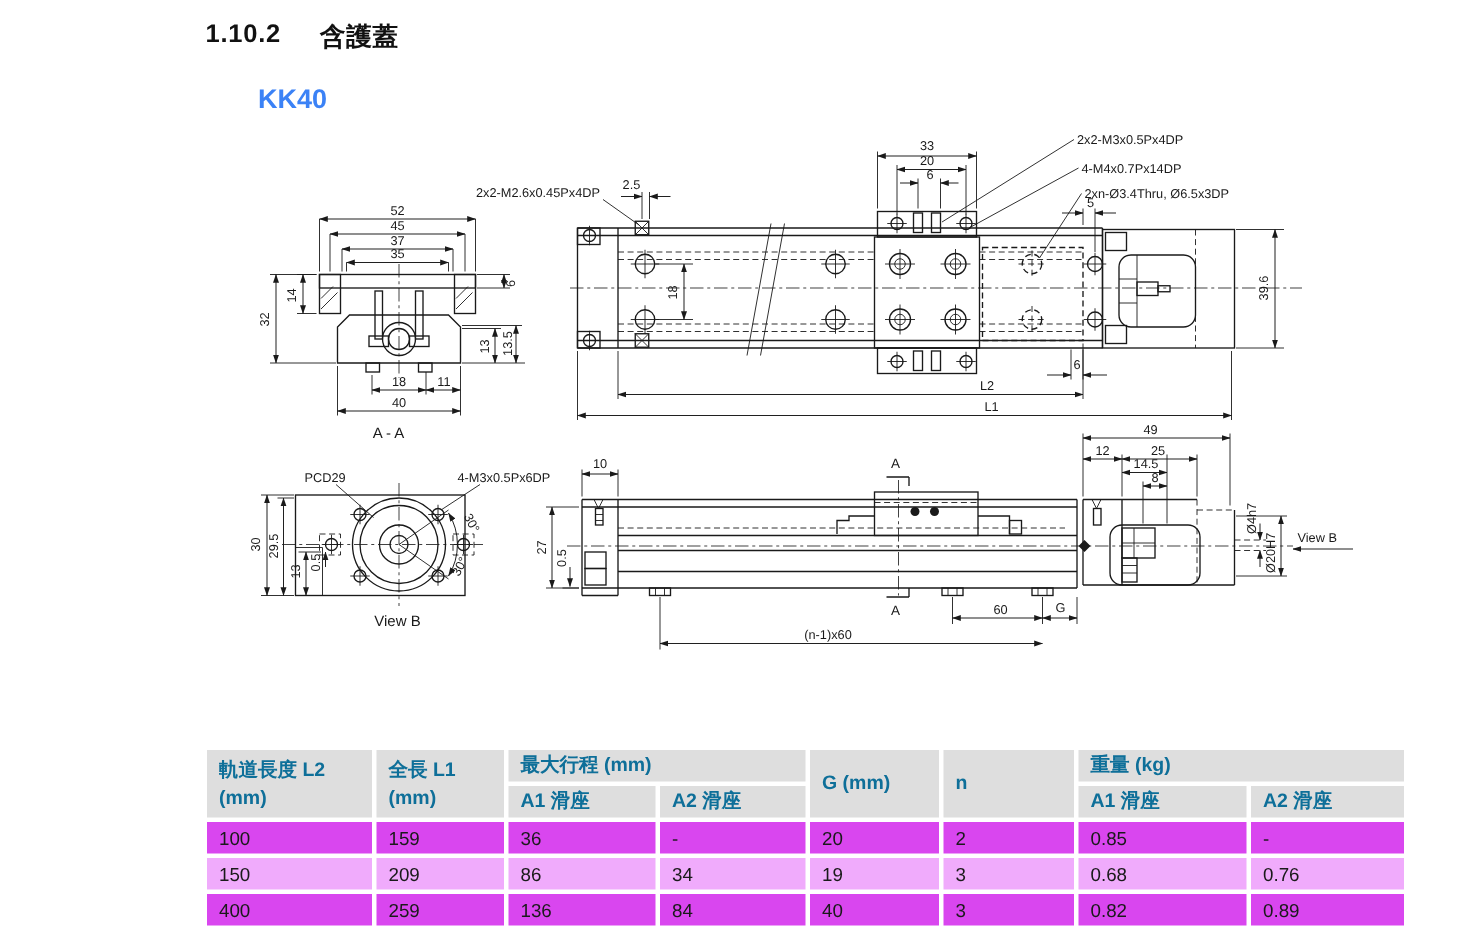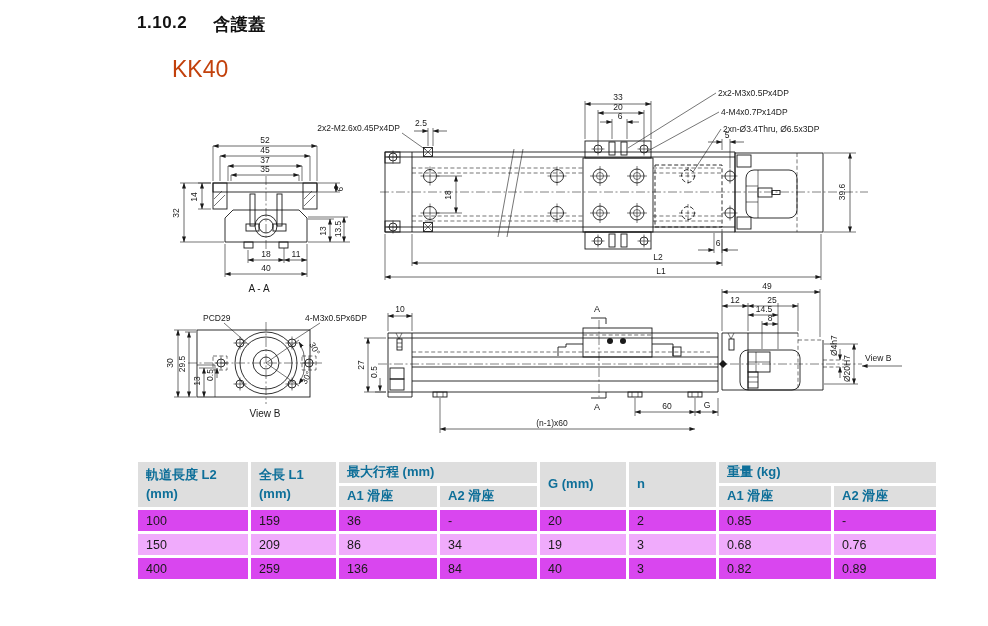--- a/index.html
+++ b/index.html
@@ -2,41 +2,41 @@
 <html><head>
 <meta charset="utf-8">
 <style>
   html,body{margin:0;padding:0;background:#fff;}
   body{width:988px;height:626px;position:relative;overflow:hidden;
        font-family:"Liberation Sans",sans-serif;color:#1a1a1a;}
 
   
   .sec-title{position:absolute;left:137px;top:13px;font-size:17px;font-weight:700;
              color:#111;display:flex;gap:26px;letter-spacing:.5px;}
-  .model{position:absolute;left:172px;top:56px;font-size:23px;font-weight:400;color:#c2410c;}
+  .model{position:absolute;left:172px;top:56px;font-size:18px;font-weight:700;color:#3b82f6;}
 
   
   svg.draw{position:absolute;left:0;top:0;}
   .ln{fill:none;stroke:#1a1a1a;stroke-width:.9;}
   .lnt{fill:none;stroke:#1a1a1a;stroke-width:.6;}
   .dim{fill:none;stroke:#1a1a1a;stroke-width:.65;}
   .dsh{stroke-dasharray:4 2.4;}
   .cl{fill:none;stroke:#1a1a1a;stroke-width:.55;stroke-dasharray:9 2.5 2 2.5;}
   .ar{marker-start:url(#ma);marker-end:url(#ma);}
   .are{marker-end:url(#ma);}
   .txt{font-size:8.5px;fill:#1a1a1a;}
   .mid{text-anchor:middle;}
   .end{text-anchor:end;}
   .cap{font-size:10px;fill:#1a1a1a;}
   .seca{font-size:9px;fill:#1a1a1a;}
   .fill{fill:#1a1a1a;stroke:none;}
 
   
   .spec{position:absolute;left:135px;top:459px;}
-  table{border-collapse:separate;border-spacing:3px 3px;table-layout:fixed;width:777px;}
+  table{border-collapse:separate;border-spacing:3px 3px;table-layout:fixed;width:777px;margin-top:38px;}
   th,td{padding:1px 8px;text-align:left;overflow:hidden;white-space:nowrap;}
   thead th{background:#dedede;color:#0e6f99;font-size:13px;font-weight:700;line-height:1.4;
            vertical-align:middle;height:19px;}
   tbody td{font-size:12.5px;color:#1a1a1a;height:19px;vertical-align:middle;}
   tbody tr.odd td{background:#d946ef;}
   tbody tr.even td{background:#f0abfc;}
 </style>
 </head>
 <body>
 

